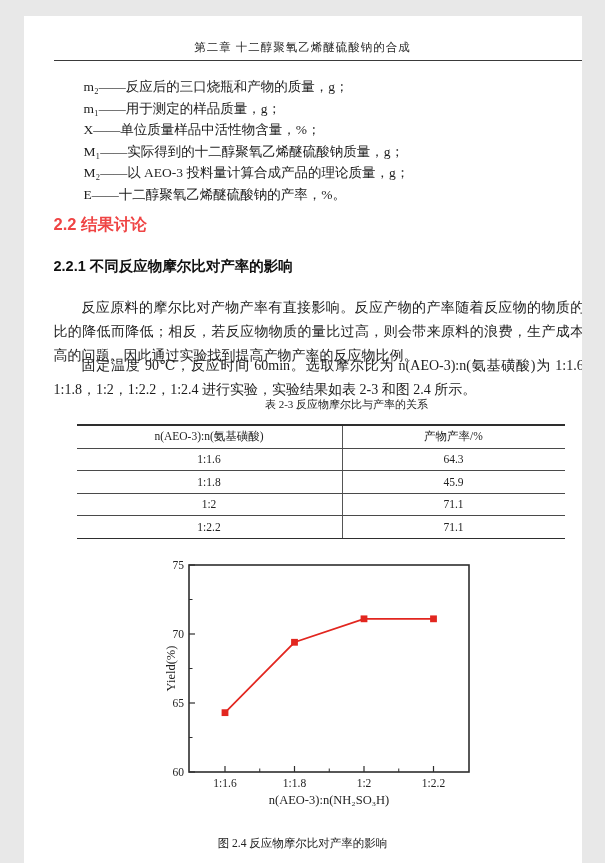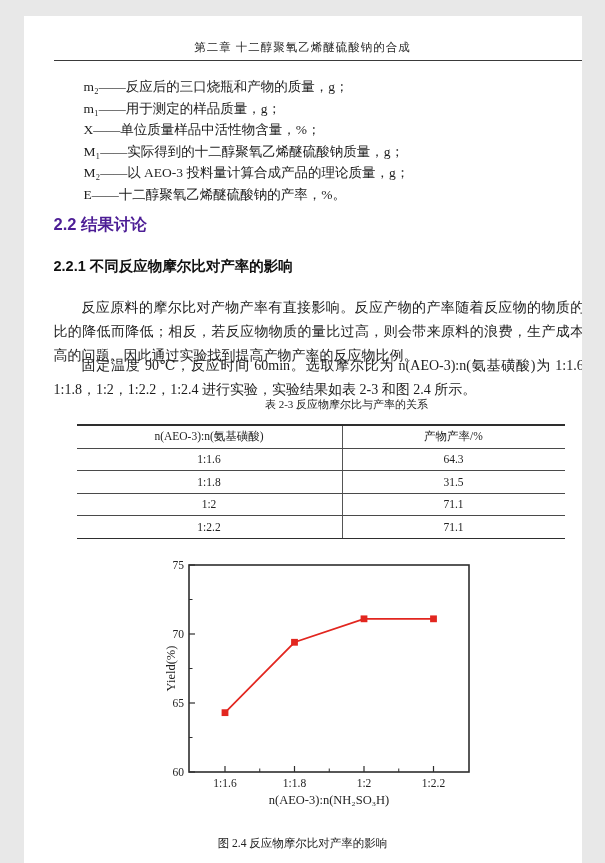--- a/index.html
+++ b/index.html
@@ -18,21 +18,21 @@
     border-top:1.5px solid #3a3a3a;
   }
   .definitions {
     position:absolute; top:60px; left:60px; width:515px;
     font-size:13.5px; line-height:21.5px;
   }
   .def-line { white-space:nowrap; }
   .h2 {
     position:absolute; top:198px; left:30px;
     font-family:"Liberation Sans","DejaVu Sans",sans-serif;
-    font-weight:bold; font-size:16.5px; color:#4c1d95;
+    font-weight:bold; font-size:16.5px; color:#ef4444;
   }
   .h3 {
     position:absolute; top:241px; left:30px;
     font-family:"Liberation Sans","DejaVu Sans",sans-serif;
     font-weight:bold; font-size:14.5px; color:#111;
   }
   .body-para {
     position:absolute; left:30px; width:545px;
     font-size:14px; line-height:24px; text-align:justify;
     text-indent:2em;
@@ -95,21 +95,21 @@
       <tr>
         <td class="col1">n(AEO-3):n(氨基磺酸)</td>
         <td>产物产率/%</td>
       </tr>
       <tr>
         <td class="col1">1:1.6</td>
         <td>64.3</td>
       </tr>
       <tr>
         <td class="col1">1:1.8</td>
-        <td>31.5</td>
+        <td>45.9</td>
       </tr>
       <tr>
         <td class="col1">1:2</td>
         <td>71.1</td>
       </tr>
       <tr>
         <td class="col1">1:2.2</td>
         <td>71.1</td>
       </tr>
     </tbody>

